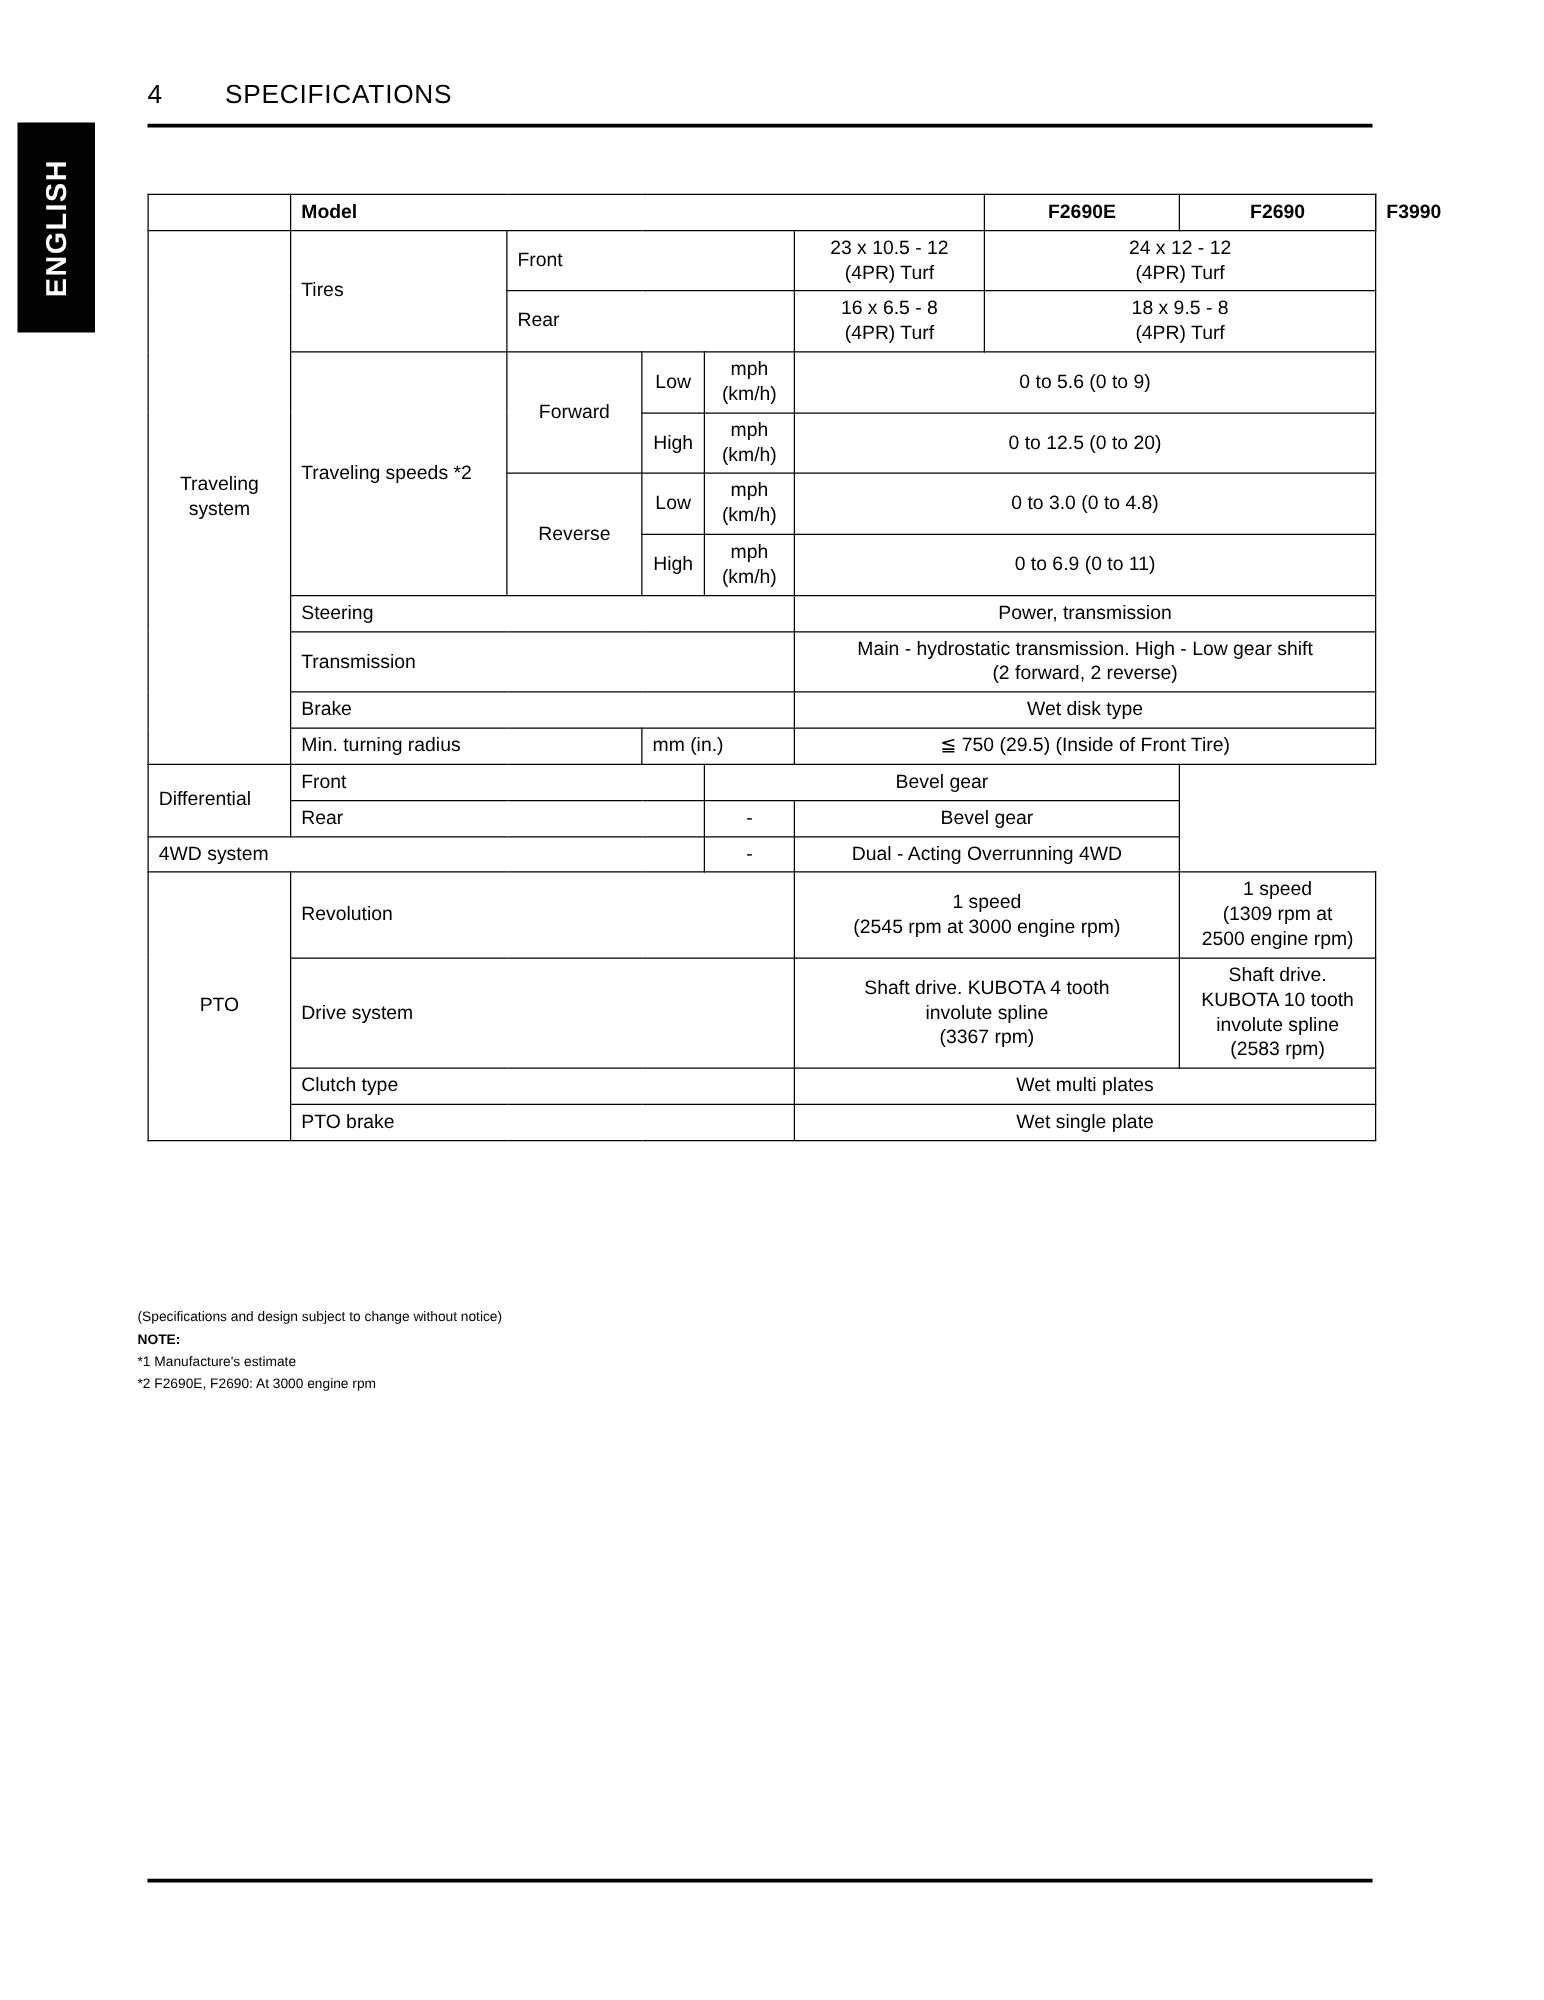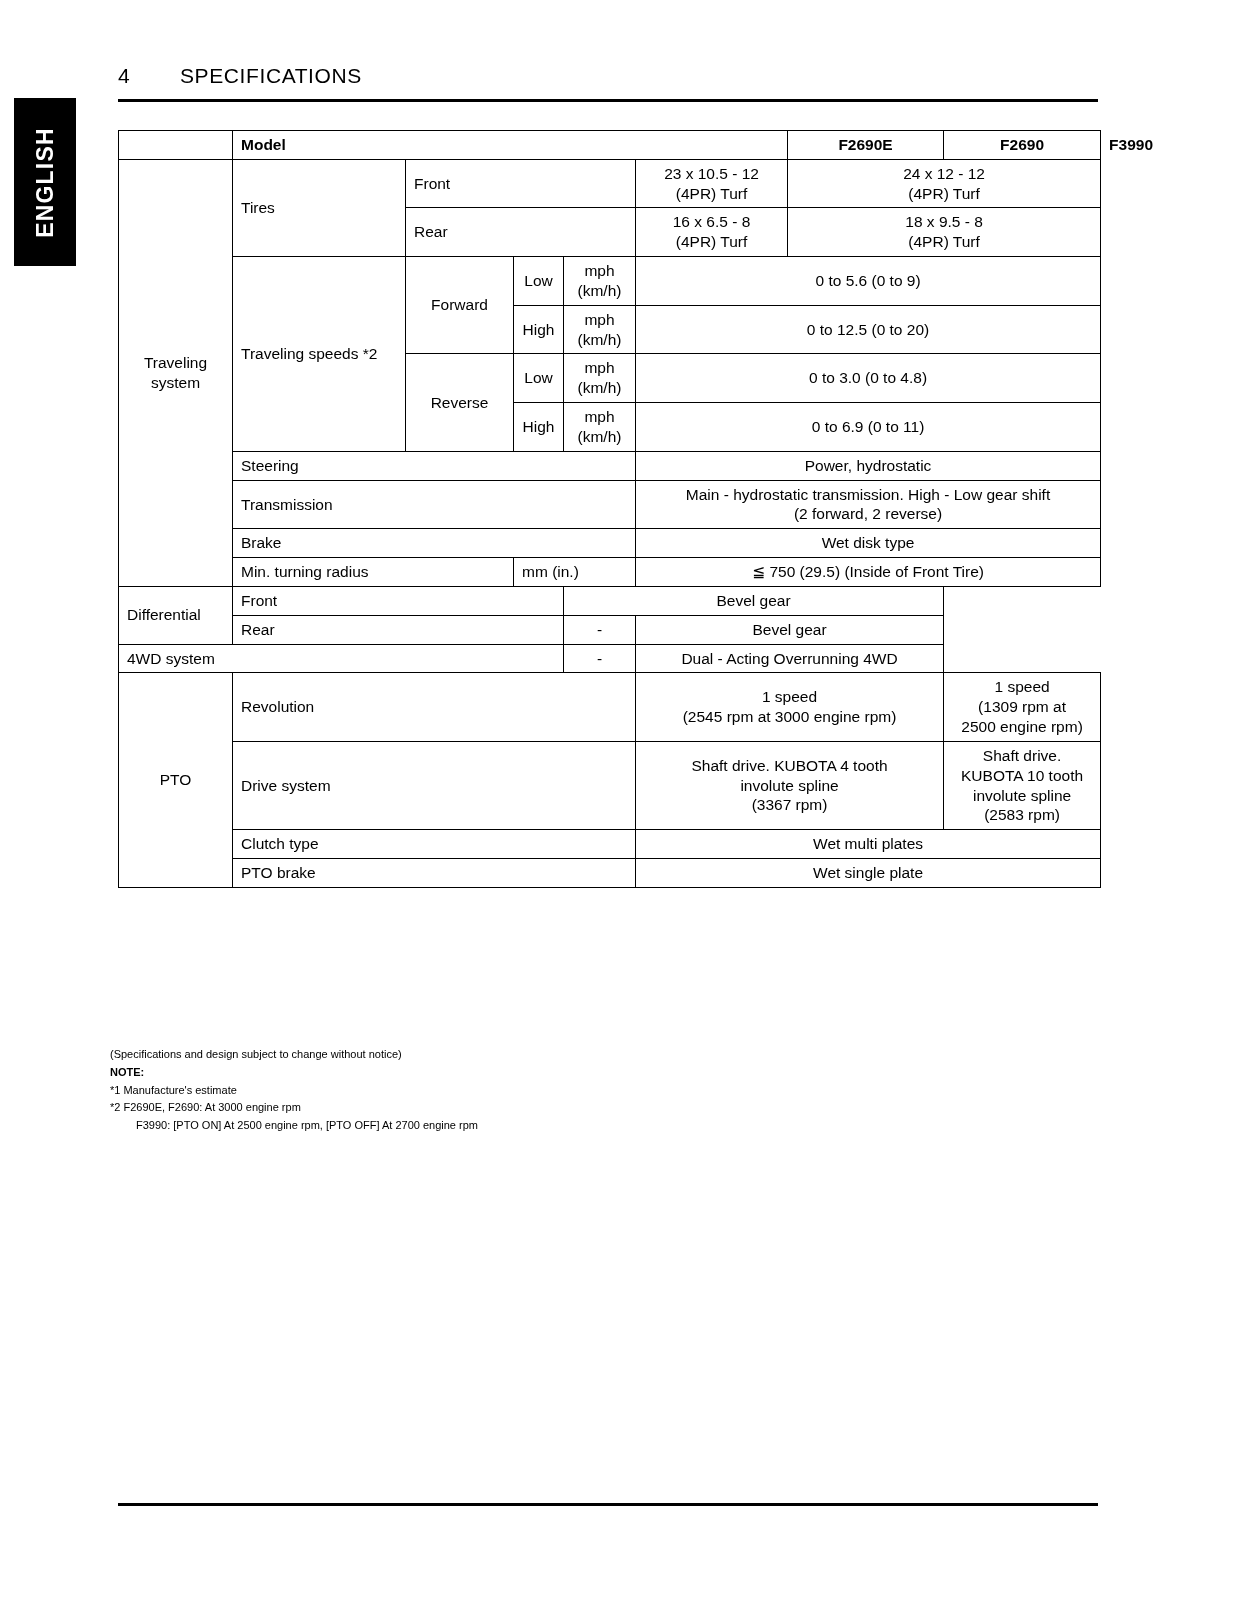--- a/index.html
+++ b/index.html
@@ -44,21 +44,21 @@
   .hdr-rule {
     position: absolute;
     left: 118px; top: 99px;
     width: 980px; height: 0;
     border-top: 3px solid #000;
   }
 
   
   .spec-table {
     position: absolute;
-    left: 118px; top: 130px;
+    left: 118px; top: 155px;
     width: 982px;
     border-collapse: collapse;
     table-layout: fixed;
     font-size: 15.5px;
   }
   .spec-table td {
     border: 1px solid #000;
     padding: 4px 8px;
     vertical-align: middle;
     line-height: 1.28;
@@ -185,21 +185,21 @@
     <td class="c">High</td>
     <td class="c">
       <span>mph</span><br>
       <span>(km/h)</span>
     </td>
     <td class="c" colspan="3">0 to 6.9 (0 to 11)</td>
   </tr>
 
   <tr>
     <td class="l" colspan="4">Steering</td>
-    <td class="c" colspan="3">Power, hydrostatic</td>
+    <td class="c" colspan="3">Power, transmission</td>
   </tr>
 
   <tr>
     <td class="l" colspan="4">Transmission</td>
     <td class="c" colspan="3">
       <span>Main - hydrostatic transmission. High - Low gear shift</span><br>
       <span>(2 forward, 2 reverse)</span>
     </td>
   </tr>
 
@@ -271,16 +271,15 @@
     <td class="c" colspan="3">Wet single plate</td>
   </tr>
 </tbody>
   </table>
 
 <div class="notes">
   <div>(Specifications and design subject to change without notice)</div>
   <div class="bold">NOTE:</div>
   <div>*1 Manufacture's estimate</div>
   <div>*2 F2690E, F2690: At 3000 engine rpm</div>
-  <div class="indent">F3990: [PTO ON] At 2500 engine rpm, [PTO OFF] At 2700 engine rpm</div>
 </div>
 
 <div class="ftr-rule"></div>
 
 </body></html>

